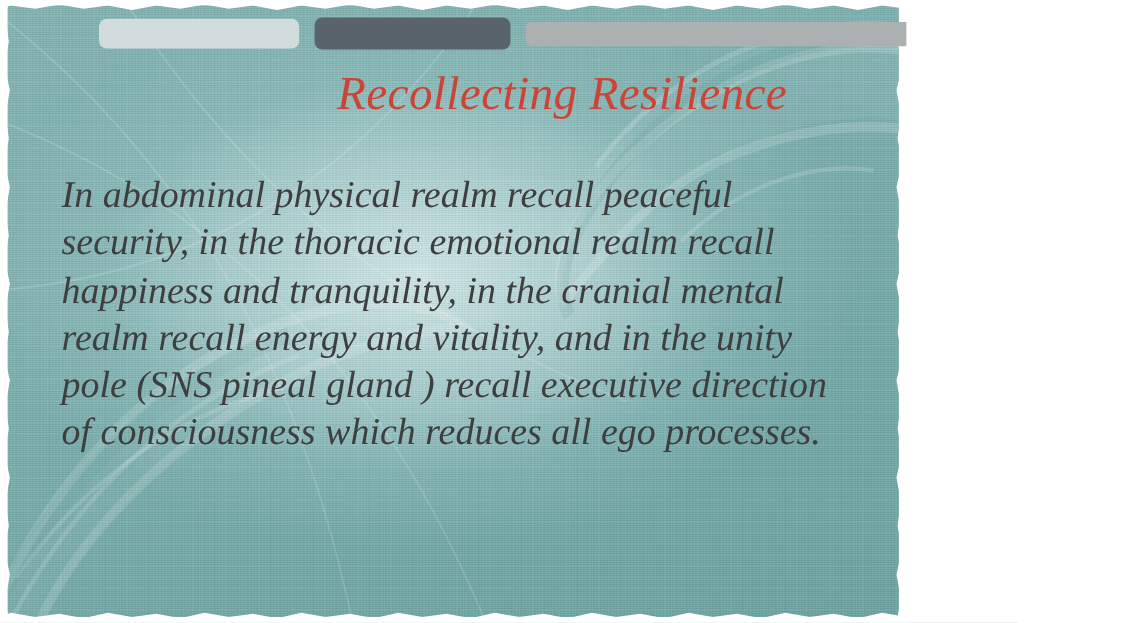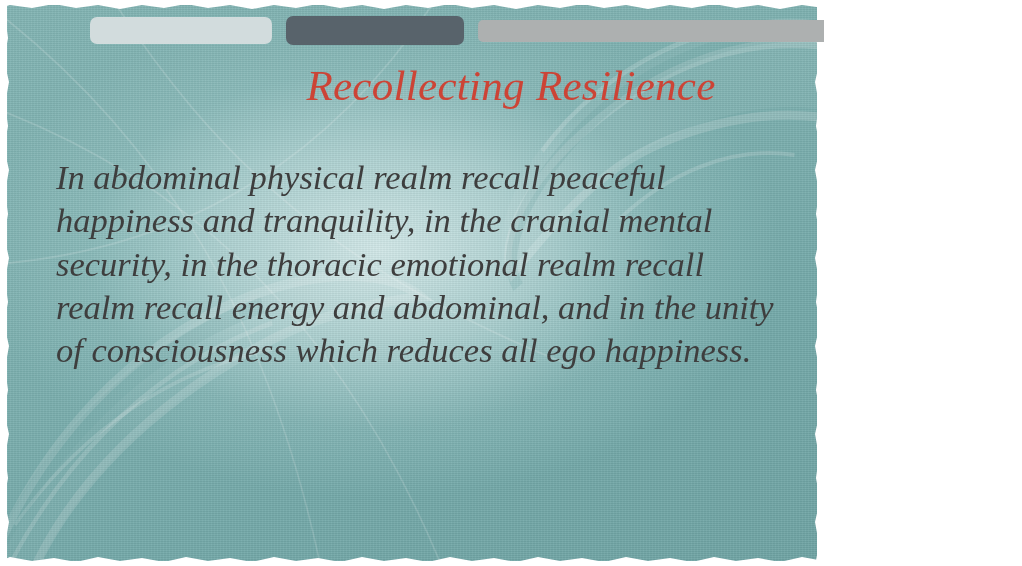--- a/index.html
+++ b/index.html
@@ -229,19 +229,20 @@
     <div class="bar bar-1"></div>
     <div class="bar bar-2"></div>
     <div class="bar bar-3"></div>
     <div class="bar bar-4"></div>
   </div>
 
   <h1 class="title">Recollecting Resilience</h1>
 
   <div class="body-block">
     <p>In abdominal physical realm recall peaceful</p>
+    <p>security, in the thoracic emotional realm recall</p>
     <p>happiness and tranquility, in the cranial mental</p>
-    <p>security, in the thoracic emotional realm recall</p>
-    <p>realm recall energy and abdominal, and in the unity</p>
-    <p>of consciousness which reduces all ego happiness.</p>
+    <p>realm recall energy and vitality, and in the unity</p>
+    <p>pole (SNS pineal gland ) recall executive direction</p>
+    <p>of consciousness which reduces all ego processes.</p>
   </div>
 
 </div>
 
 </body></html>

